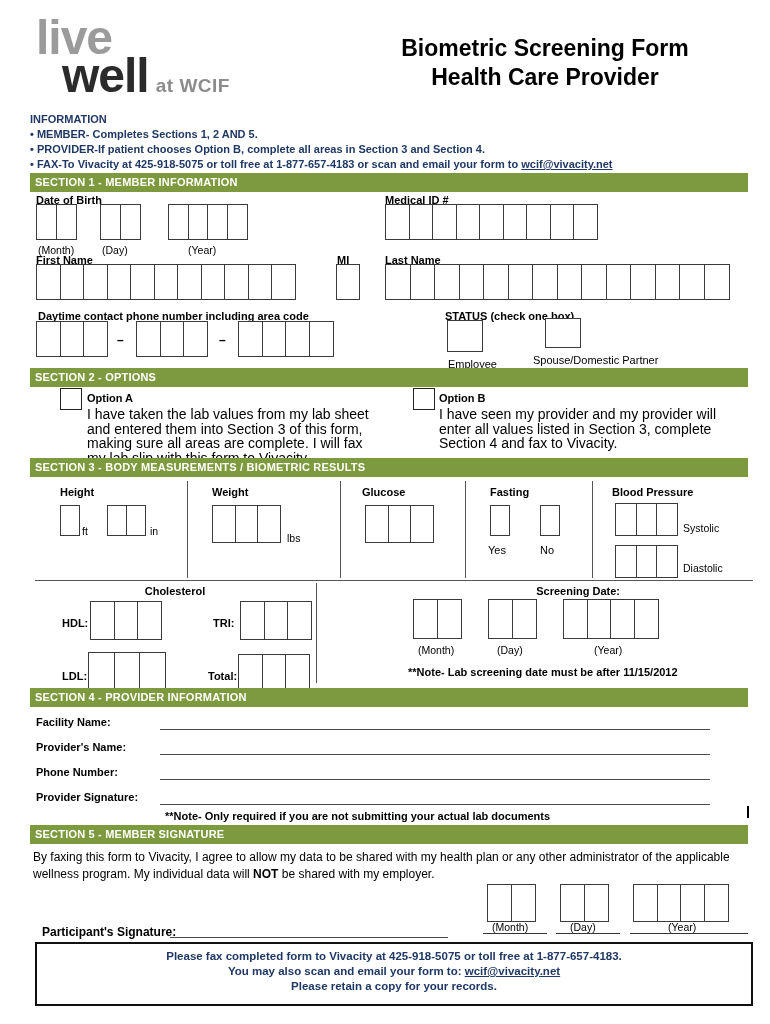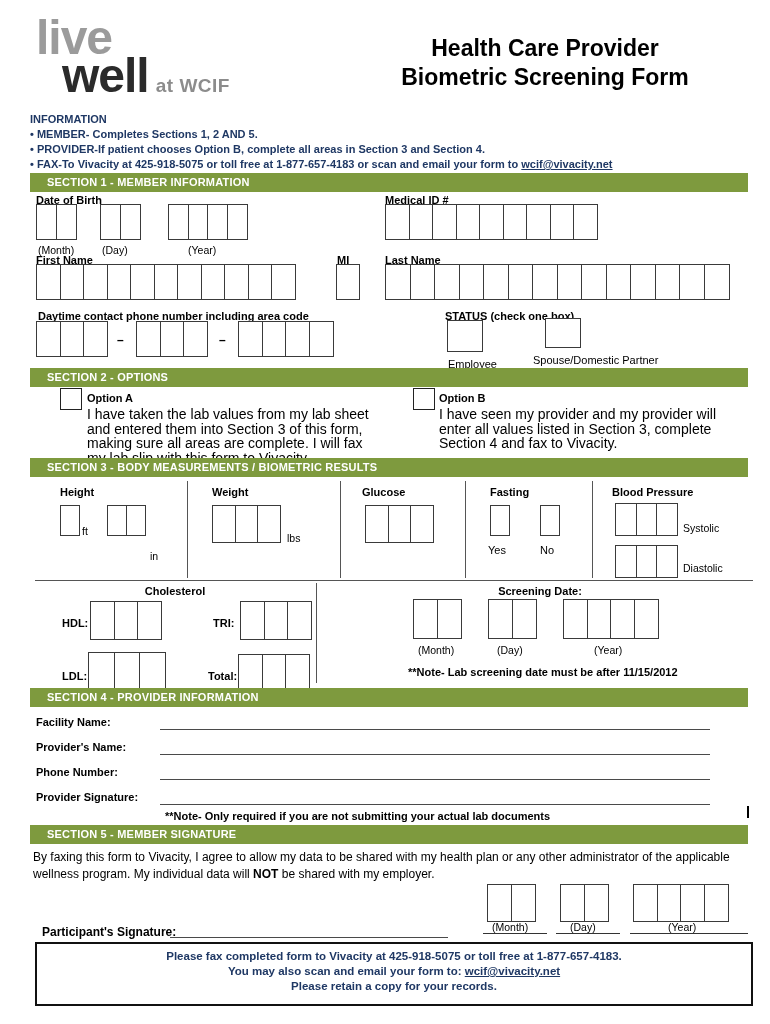--- a/index.html
+++ b/index.html
@@ -11,21 +11,21 @@
   .abs { position:absolute; }
   .b { font-weight:bold; }
   .fs10 { font-size:10.5px; }
   .fs11 { font-size:11px; }
   .fs12 { font-size:12px; }
 
   
   .bar {
     position:absolute; left:30px; width:718px; height:19px;
     background:var(--green); color:#fff; font-weight:bold; font-size:11px;
-    line-height:19px; padding-left:17px; letter-spacing:.2px;
+    line-height:19px; padding-left:5px; letter-spacing:.2px;
   }
 
   
   .boxrow { position:absolute; display:flex; }
   .box {
     display:block; background:#fff; border:1.5px solid #3a3a3a;
     width:25px; height:36px; flex:none;
   }
   .box + .box { margin-left:-1.5px; }
   .bx21 .box { width:21px; height:36px; }
@@ -67,22 +67,22 @@
                color:var(--navy); font-weight:bold; font-size:11.5px; }
 </style>
 </head>
 <body>
 
 <div>
 
   <div class="logo-live">live</div>
   <div class="logo-well"><span>well</span><span class="logo-at">at WCIF</span></div>
   <div class="title">
+    <div>Biometric Screening Form</div>
     <div>Health Care Provider</div>
-    <div>Biometric Screening Form</div>
   </div>
 
   <div class="instr" style="top:113px;">INFORMATION</div>
   <div class="instr" style="top:128px;">• MEMBER- Completes Sections 1, 2 AND 5.</div>
   <div class="instr" style="top:143px;">• PROVIDER-If patient chooses Option B, complete all areas in Section 3 and Section 4.</div>
   <div class="instr" style="top:158px;"><span>• FAX-To Vivacity at 425-918-5075 or toll free at 1-877-657-4183 or scan and email your form to </span><span class="email">wcif@vivacity.net</span></div>
 
   <div class="bar" style="top:173px;">SECTION 1 - MEMBER INFORMATION</div>
 
   <div class="abs b fs11" style="left:36px; top:194px;">Date of Birth</div>
@@ -202,21 +202,21 @@
 
   <div class="abs b fs11" style="left:60px; top:486px;">Height</div>
   <div class="boxrow bxf" style="left:60px; top:505px;">
       <span class="box"></span>
     </div>
   <div class="abs fs10" style="left:82px; top:525px;">ft</div>
   <div class="boxrow bxf" style="left:107px; top:505px;">
       <span class="box"></span>
       <span class="box"></span>
     </div>
-  <div class="abs fs10" style="left:150px; top:550px;">in</div>
+  <div class="abs fs10" style="left:150px; top:525px;">in</div>
 
   <div class="abs b fs11" style="left:212px; top:486px;">Weight</div>
   <div class="boxrow bxw" style="left:212px; top:505px;">
       <span class="box"></span>
       <span class="box"></span>
       <span class="box"></span>
     </div>
   <div class="abs fs10" style="left:287px; top:532px;">lbs</div>
 
   <div class="abs b fs11" style="left:362px; top:486px;">Glucose</div>
@@ -244,21 +244,21 @@
     </div>
   <div class="abs fs10" style="left:683px; top:522px;">Systolic</div>
   <div class="boxrow bxbp" style="left:615px; top:545px;">
       <span class="box"></span>
       <span class="box"></span>
       <span class="box"></span>
     </div>
   <div class="abs fs10" style="left:683px; top:562px;">Diastolic</div>
 
   <div class="abs b fs11" style="left:110px; top:585px; width:130px; text-align:center;">Cholesterol</div>
-  <div class="abs b fs11" style="left:460px; top:585px; width:160px; text-align:center;">Screening Date:</div>
+  <div class="abs b fs11" style="left:460px; top:585px; width:160px; text-align:right;">Screening Date:</div>
 
   <div class="abs b fs11" style="left:62px; top:617px;">HDL:</div>
   <div class="boxrow bxc" style="left:90px; top:601px;">
       <span class="box"></span>
       <span class="box"></span>
       <span class="box"></span>
     </div>
   <div class="abs b fs11" style="left:213px; top:617px;">TRI:</div>
   <div class="boxrow bxc" style="left:240px; top:601px;">
       <span class="box"></span>

